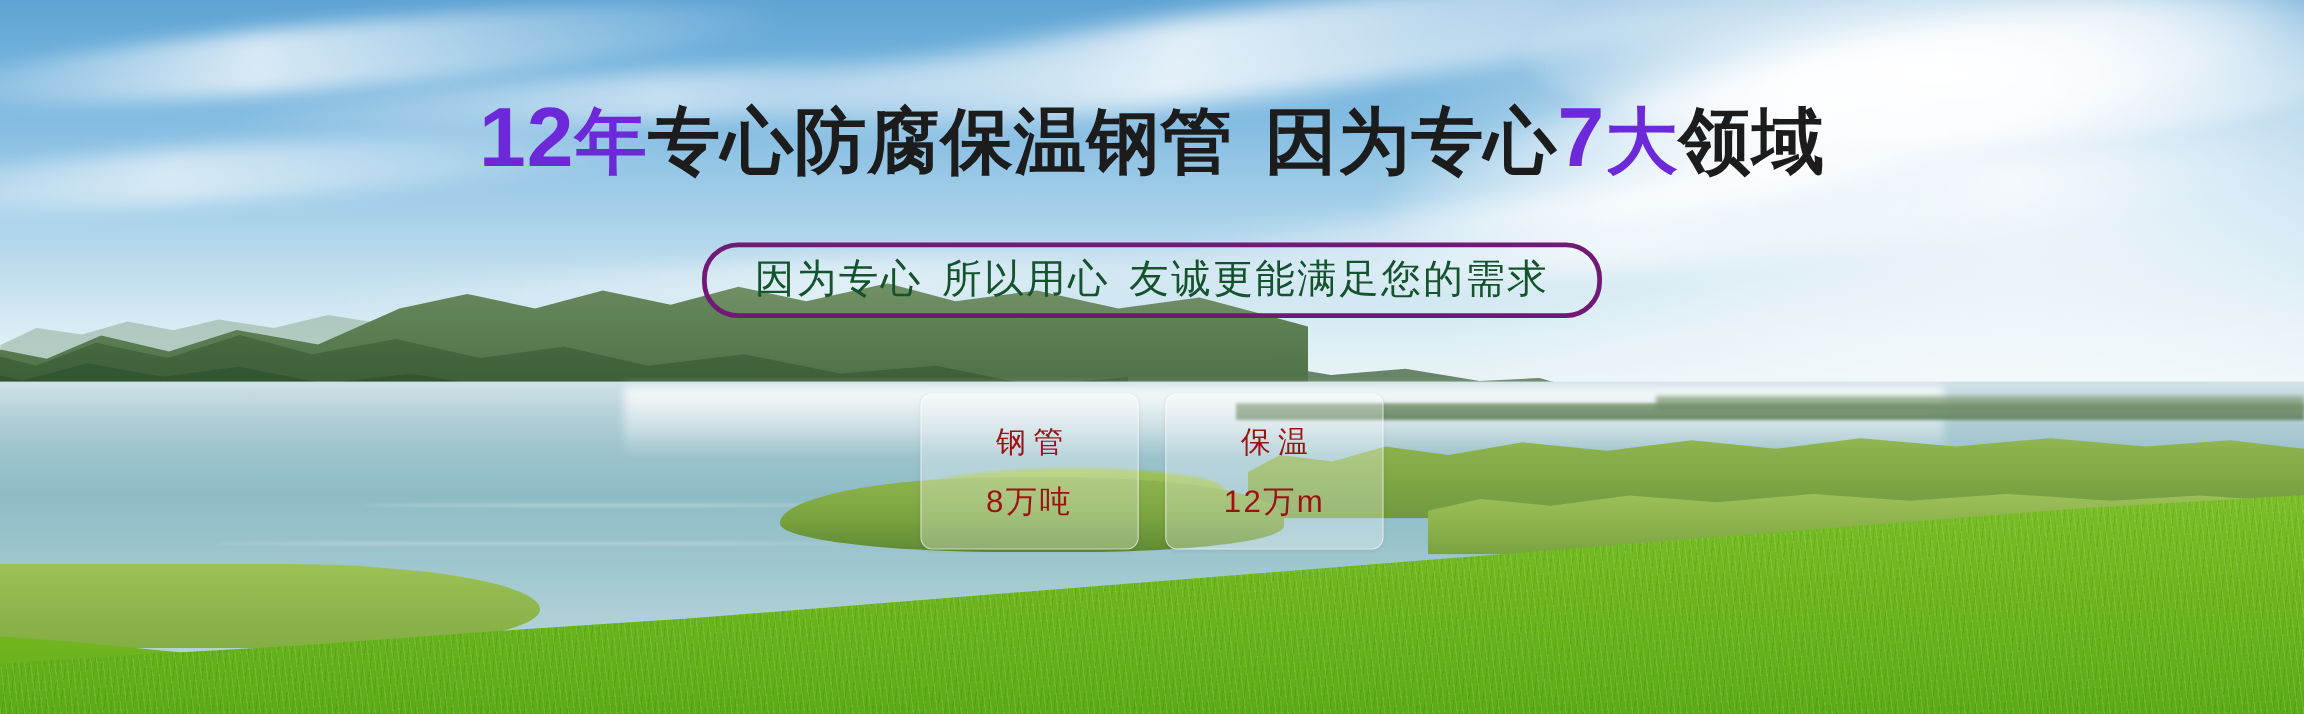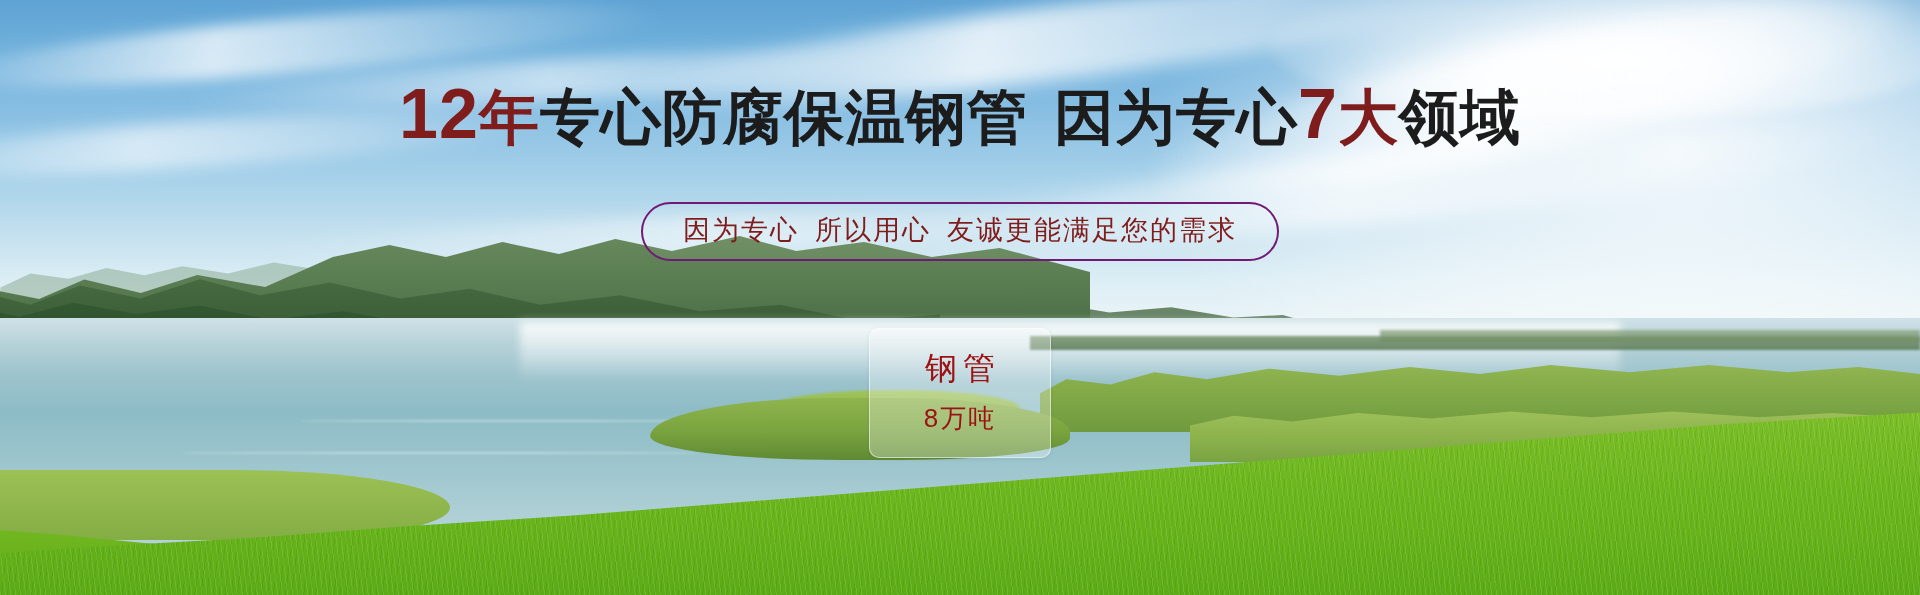--- a/index.html
+++ b/index.html
@@ -179,31 +179,31 @@
   .content{position:absolute;left:0;top:0;width:1920px;height:595px;}
 
   .headline{
     position:absolute;left:0;top:80px;width:1920px;
     text-align:center;
     font-size:60px;line-height:68px;font-weight:bold;
     letter-spacing:1px;
     color:#1c1c1c;
     white-space:nowrap;
   }
-  .headline .hl-red{color:#7f1d1d;text-align:right;}
+  .headline .hl-red{color:#6d28d9;text-align:right;}
   .headline .hl-num{font-size:70px;}
   .headline .hl-gap{display:inline-block;width:26px;}
 
   .subpill{
     position:absolute;left:50%;top:202px;transform:translateX(-50%);
     padding:9px 40px 12px;
-    border:2px solid #701a75;
+    border:4px solid #701a75;
     border-radius:30px;
-    font-size:27px;line-height:34px;
-    color:#7f1d1d;
+    font-size:33px;line-height:34px;
+    color:#14532d;
     letter-spacing:2px;
     white-space:nowrap;
     background:rgba(255,255,255,.06);
   }
   .subpill .sp-gap{display:inline-block;width:16px;}
 
   
   .cards{
     position:absolute;left:50%;top:328px;transform:translateX(-50%);
     display:flex;gap:22px;
@@ -212,21 +212,21 @@
     width:180px;height:128px;
     border-radius:10px;
     background:rgba(255,255,255,.30);
     border:1px solid rgba(255,255,255,.55);
     box-shadow:0 1px 4px rgba(0,0,0,.07);
     display:flex;flex-direction:column;
     align-items:center;justify-content:center;
     color:#9c1212;
   }
   .card-title{
-    font-size:32px;line-height:30px;letter-spacing:6px;
+    font-size:25px;line-height:30px;letter-spacing:6px;
     text-indent:6px;
     padding-bottom:14px;
   }
   .card-value{
     font-size:26px;line-height:30px;letter-spacing:2px;
   }
   .card-value sup{font-size:15px;vertical-align:super;letter-spacing:0;}
 </style>
 </head>
 <body>
@@ -285,16 +285,22 @@
     <div class="cards">
 
       <div class="card">
         <div class="card-title">钢管</div>
         <div class="card-value">
           <span>8万吨</span><sup></sup>
         </div>
       </div>
 
 
+      <div class="card">
+        <div class="card-title">保温</div>
+        <div class="card-value">
+          <span>12万m</span><sup></sup>
+        </div>
+      </div>
 
     </div>
   </div>
 </div>
 
 </body></html>

